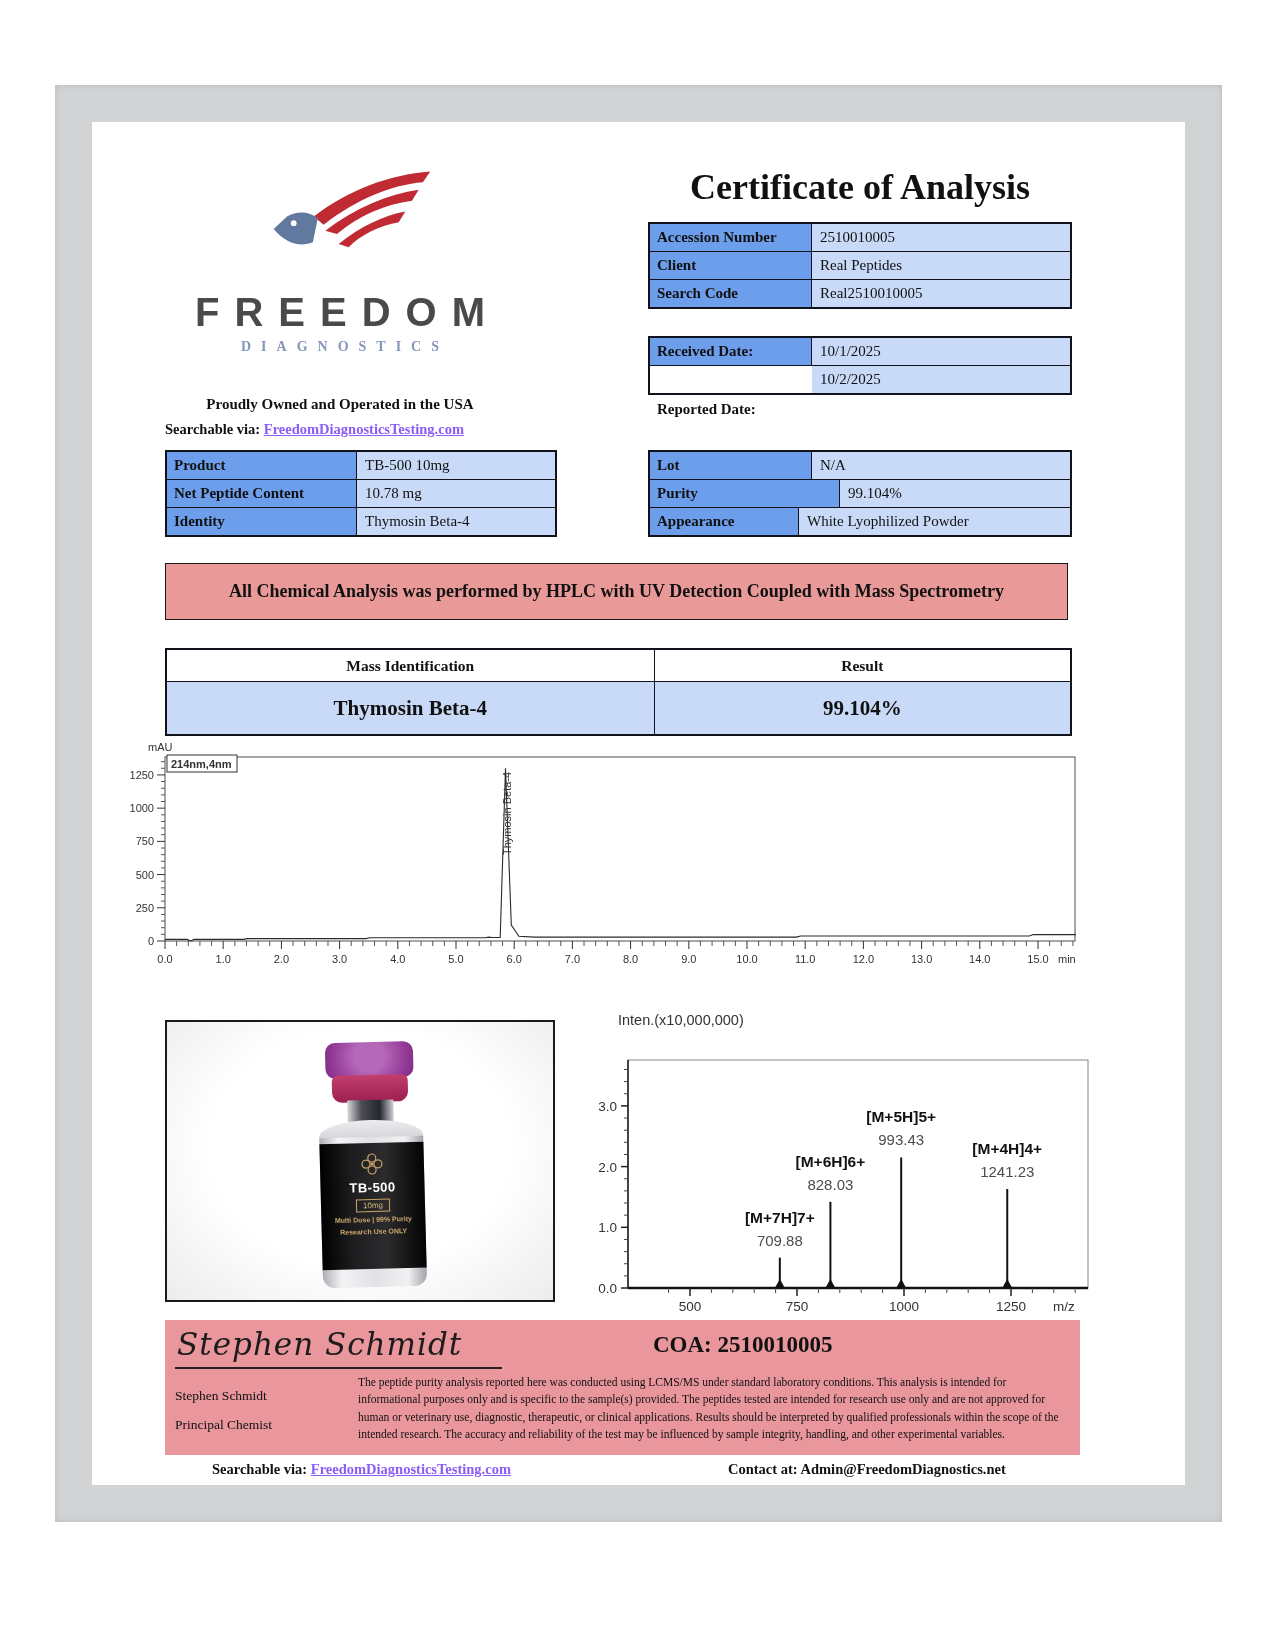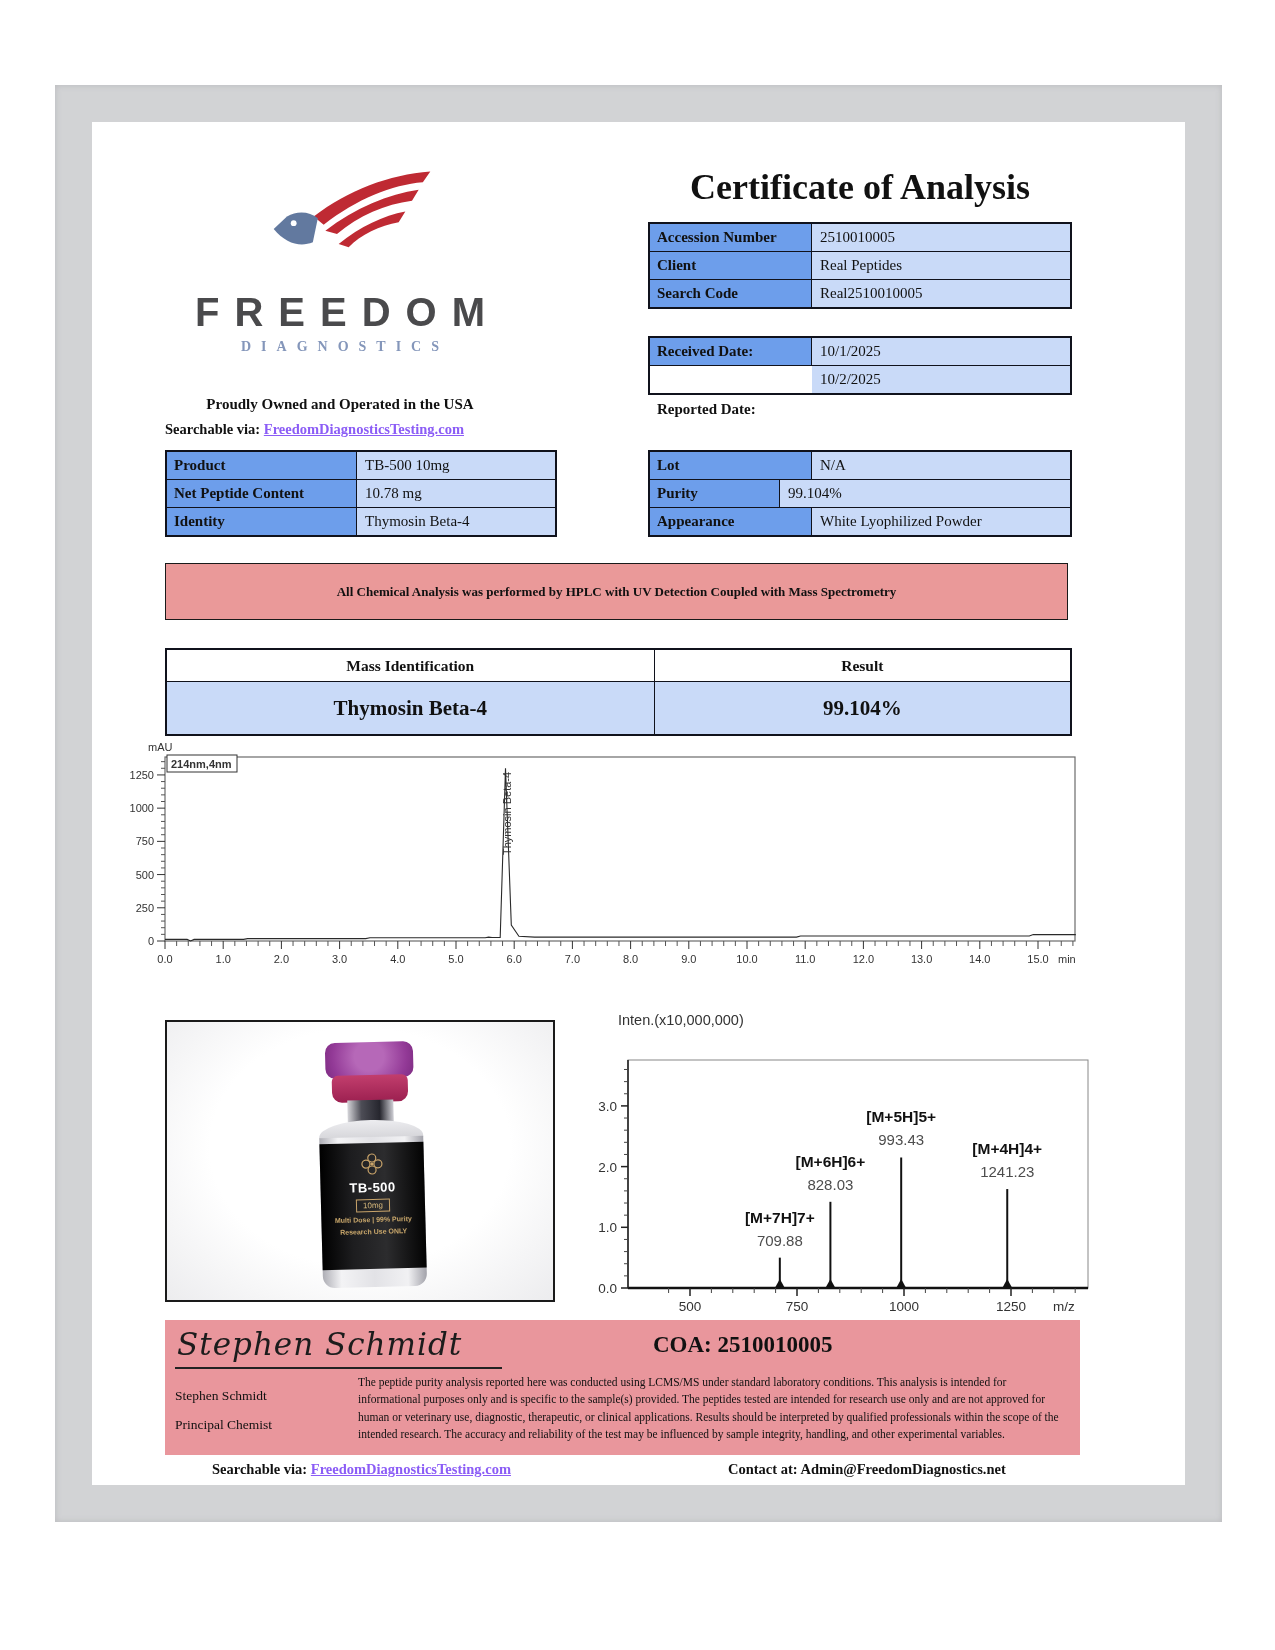--- a/index.html
+++ b/index.html
@@ -24,21 +24,21 @@
   #title{left:640px;top:166px;width:440px;text-align:center;font-weight:bold;font-size:36px;}
   
   .itable{border:2px solid #10121c;}
   .irow{display:flex;height:27px;border-bottom:1px solid #10121c;font-size:15px;}
   .irow:last-child{border-bottom:none;}
   .ilbl{background:#6d9eeb;font-weight:bold;padding-left:7px;display:flex;align-items:center;
         border-right:1px solid #10121c;box-sizing:border-box;}
   .ival{background:#c9daf8;padding-left:8px;flex:1;display:flex;align-items:center;}
   
   #banner{left:165px;top:563px;width:903px;height:57px;background:#ea9999;border:1.5px solid #1a1a1a;
-          display:flex;align-items:center;justify-content:center;font-weight:bold;font-size:13px;
+          display:flex;align-items:center;justify-content:center;font-weight:bold;font-size:18px;
           box-sizing:border-box;}
   
   #mass{left:165px;top:648px;width:903px;border:2px solid #10121c;}
   #mass .hrow{display:flex;height:31px;background:#fff;border-bottom:1.5px solid #10121c;}
   #mass .drow{display:flex;height:52px;background:#c9daf8;}
   #mass .c1{width:54%;border-right:1.5px solid #10121c;display:flex;align-items:center;justify-content:center;box-sizing:border-box;}
   #mass .c2{flex:1;display:flex;align-items:center;justify-content:center;}
   #mass .hrow div{font-weight:bold;font-size:15.5px;}
   #mass .drow div{font-weight:bold;font-size:21px;}
   
@@ -142,25 +142,25 @@
         <div class="ival">Thymosin Beta-4</div>
       </div>
   </div>
 
   <div class="abs itable" style="left:648px;top:450px;width:420px;">
     <div class="irow">
         <div class="ilbl" style="width:162px;">Lot</div>
         <div class="ival">N/A</div>
       </div>
     <div class="irow">
-        <div class="ilbl" style="width:130px;">Purity</div>
+        <div class="ilbl" style="width:190px;">Purity</div>
         <div class="ival">99.104%</div>
       </div>
     <div class="irow">
-        <div class="ilbl" style="width:162px;">Appearance</div>
+        <div class="ilbl" style="width:149px;">Appearance</div>
         <div class="ival">White Lyophilized Powder</div>
       </div>
   </div>
 
   <div class="abs" id="banner">All Chemical Analysis was performed by HPLC with UV Detection Coupled with Mass Spectrometry</div>
 
   <div class="abs" id="mass">
     <div class="hrow">
       <div class="c1">Mass Identification</div>
       <div class="c2">Result</div>

